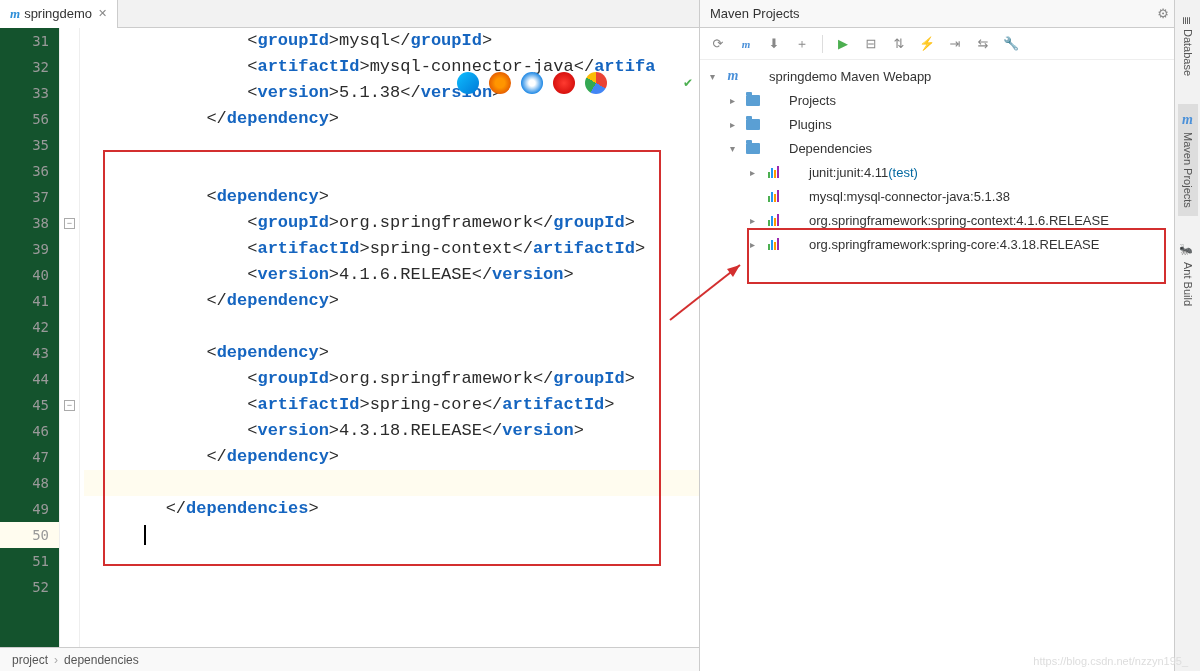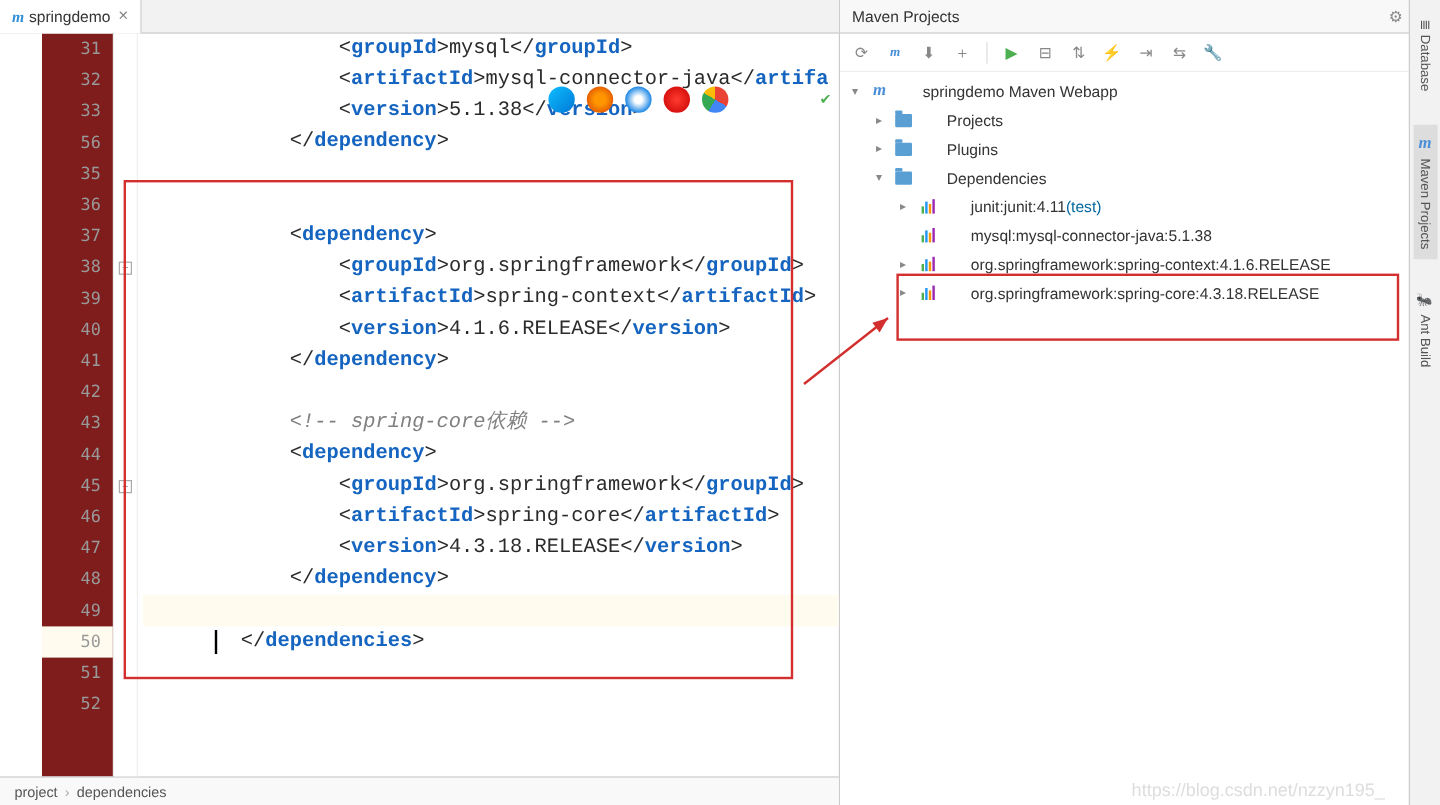--- a/index.html
+++ b/index.html
@@ -4,21 +4,21 @@
 <style>
 * { margin: 0; padding: 0; box-sizing: border-box; }
 body { font-family: "Segoe UI", Arial, sans-serif; font-size: 13px; background: #fff; color: #333; width: 1200px; height: 671px; overflow: hidden; position: relative; }
 .main-container { display: flex; height: 100%; }
 .editor-pane { flex: 0 0 700px; display: flex; flex-direction: column; border-right: 1px solid #ccc; }
 .tab-bar { height: 28px; display: flex; align-items: center; background: #f2f2f2; border-bottom: 1px solid #ccc; }
 .tab { height: 28px; padding: 0 10px; display: flex; align-items: center; background: #fff; border-right: 1px solid #ccc; }
 .tab-icon { color: #2f8fd8; font-weight: bold; font-style: italic; margin-right: 4px; font-family: serif; }
 .tab-close { margin-left: 6px; color: #888; font-size: 11px; }
 .editor-body { flex: 1; display: flex; overflow: hidden; position: relative; }
-.gutter { flex: 0 0 60px; background: #7f1d1d; border-right: 1px solid #eee; margin-left: 35px; }
+.gutter { flex: 0 0 60px; background: #14532d; border-right: 1px solid #eee; }
 .line-row { height: 26px; display: flex; align-items: center; justify-content: flex-end; padding-right: 10px; color: #999; font-size: 14px; font-family: Consolas, monospace; }
 .line-row.current { background: #fffcef; }
 .fold-col { flex: 0 0 20px; background: #fff; border-right: 1px solid #eee; position: relative; }
 .fold-mark { position: absolute; left: 4px; width: 11px; height: 11px; border: 1px solid #aaa; font-size: 9px; text-align: center; line-height: 9px; color: #888; background: #fff; }
 .code-area { flex: 1; font-family: Consolas, "Courier New", monospace; font-size: 17px; line-height: 26px; position: relative; padding-left: 4px; }
 .code-line { height: 26px; white-space: pre; }
 .code-line.current { background: #fffcef; }
 .t-bracket { color: #2b2b2b; }
 .t-tag { color: #1565c0; font-weight: bold; }
 .t-text { color: #2b2b2b; }
@@ -54,21 +54,21 @@
 .hl2 { left: 747px; top: 228px; width: 419px; height: 56px; }
 
 .right-sidebar { position: absolute; right: 0; top: 0; width: 26px; height: 100%; background: #f2f2f2; border-left: 1px solid #ccc; display: flex; flex-direction: column; align-items: center; padding-top: 8px; gap: 20px; }
 .sidebar-tab { writing-mode: vertical-rl; padding: 8px 4px; font-size: 11px; color: #555; cursor: pointer; display: flex; align-items: center; gap: 4px; }
 .sidebar-tab.active { background: #ddd; }
 
 .arrow-annotation { position: absolute; left: 665px; top: 255px; width: 90px; height: 70px; pointer-events: none; }
 .arrow-line { stroke: #d32f2f; stroke-width: 2; fill: none; }
 .arrow-head { fill: #d32f2f; }
 
-.watermark { position: absolute; right: 46px; bottom: 4px; color: #ddd; font-size: 15px; }
+.watermark { position: absolute; right: 12px; bottom: 4px; color: #ddd; font-size: 11px; }
 
 .edge-marker { position: absolute; right: 2px; width: 10px; height: 8px; }
 .em-check { top: 48px; color: #4caf50; font-size: 12px; right: 6px; }
 
 .browser-overlay { position: absolute; left: 457px; top: 72px; display: flex; gap: 10px; z-index: 5; }
 .b-circle { width: 22px; height: 22px; border-radius: 50%; }
 </style>
 </head>
 <body>
 
@@ -117,21 +117,20 @@
           <div class="code-line"><span>                </span><span class="t-bracket">&lt;</span><span class="t-tag">version</span><span class="t-bracket">&gt;</span><span class="t-text">5.1.38</span><span class="t-bracket">&lt;/</span><span class="t-tag">version</span><span class="t-bracket">&gt;</span></div>
           <div class="code-line"><span>            </span><span class="t-bracket">&lt;/</span><span class="t-tag">dependency</span><span class="t-bracket">&gt;</span></div>
           <div class="code-line"><span></span></div>
           <div class="code-line"><span></span></div>
           <div class="code-line"><span>            </span><span class="t-bracket">&lt;</span><span class="t-tag">dependency</span><span class="t-bracket">&gt;</span></div>
           <div class="code-line"><span>                </span><span class="t-bracket">&lt;</span><span class="t-tag">groupId</span><span class="t-bracket">&gt;</span><span class="t-text">org.springframework</span><span class="t-bracket">&lt;/</span><span class="t-tag">groupId</span><span class="t-bracket">&gt;</span></div>
           <div class="code-line"><span>                </span><span class="t-bracket">&lt;</span><span class="t-tag">artifactId</span><span class="t-bracket">&gt;</span><span class="t-text">spring-context</span><span class="t-bracket">&lt;/</span><span class="t-tag">artifactId</span><span class="t-bracket">&gt;</span></div>
           <div class="code-line"><span>                </span><span class="t-bracket">&lt;</span><span class="t-tag">version</span><span class="t-bracket">&gt;</span><span class="t-text">4.1.6.RELEASE</span><span class="t-bracket">&lt;/</span><span class="t-tag">version</span><span class="t-bracket">&gt;</span></div>
           <div class="code-line"><span>            </span><span class="t-bracket">&lt;/</span><span class="t-tag">dependency</span><span class="t-bracket">&gt;</span></div>
           <div class="code-line"><span></span></div>
-          <div class="code-line"><span>            </span><span class="t-comment">&lt;!-- spring-core依赖 --&gt;</span></div>
           <div class="code-line"><span>            </span><span class="t-bracket">&lt;</span><span class="t-tag">dependency</span><span class="t-bracket">&gt;</span></div>
           <div class="code-line"><span>                </span><span class="t-bracket">&lt;</span><span class="t-tag">groupId</span><span class="t-bracket">&gt;</span><span class="t-text">org.springframework</span><span class="t-bracket">&lt;/</span><span class="t-tag">groupId</span><span class="t-bracket">&gt;</span></div>
           <div class="code-line"><span>                </span><span class="t-bracket">&lt;</span><span class="t-tag">artifactId</span><span class="t-bracket">&gt;</span><span class="t-text">spring-core</span><span class="t-bracket">&lt;/</span><span class="t-tag">artifactId</span><span class="t-bracket">&gt;</span></div>
           <div class="code-line"><span>                </span><span class="t-bracket">&lt;</span><span class="t-tag">version</span><span class="t-bracket">&gt;</span><span class="t-text">4.3.18.RELEASE</span><span class="t-bracket">&lt;/</span><span class="t-tag">version</span><span class="t-bracket">&gt;</span></div>
           <div class="code-line"><span>            </span><span class="t-bracket">&lt;/</span><span class="t-tag">dependency</span><span class="t-bracket">&gt;</span></div>
           <div class="code-line current"><span>            </span></div>
           <div class="code-line"><span>        </span><span class="t-bracket">&lt;/</span><span class="t-tag">dependencies</span><span class="t-bracket">&gt;</span></div>
           <div class="code-line"><span></span></div>
         </div>
       <div class="edge-marker em-check">✔</div>

